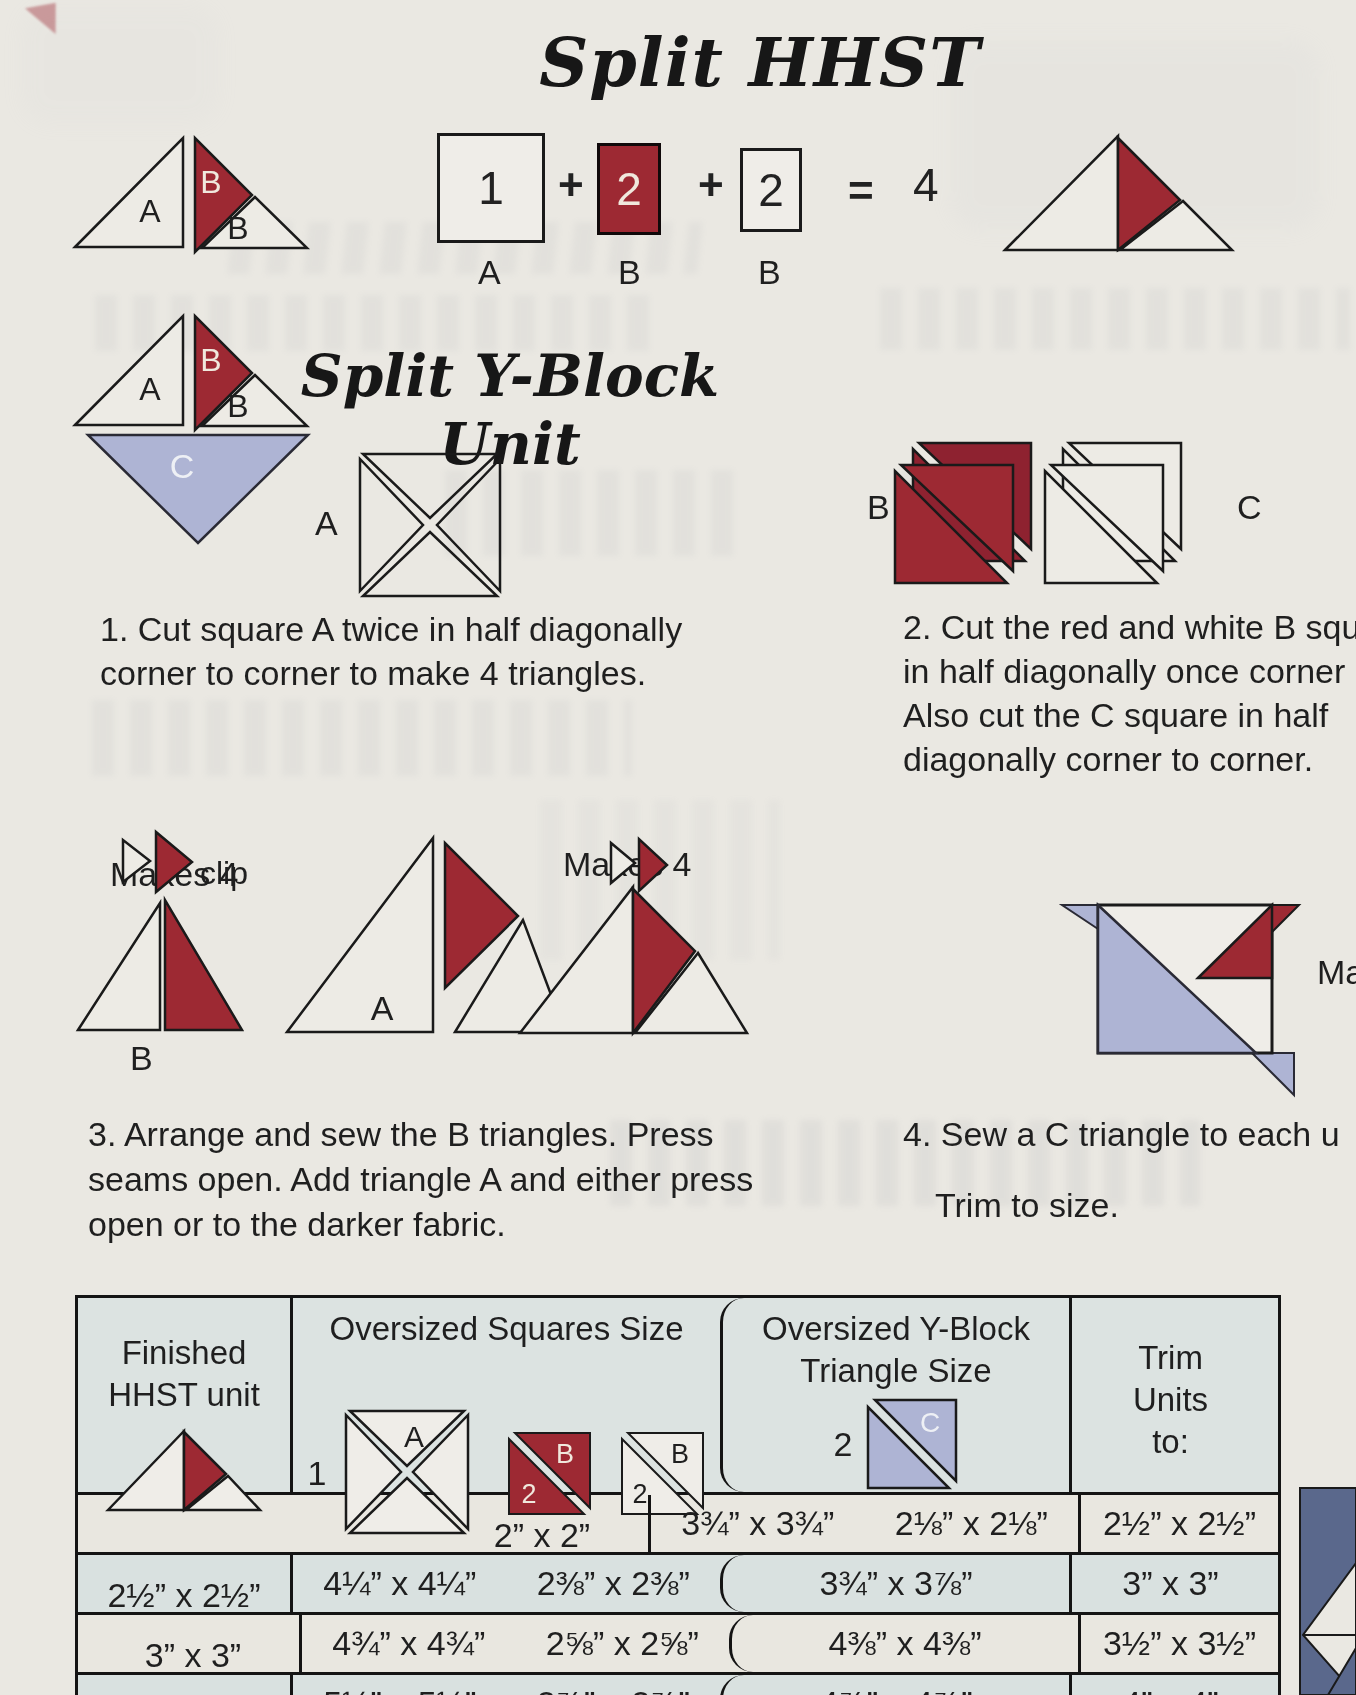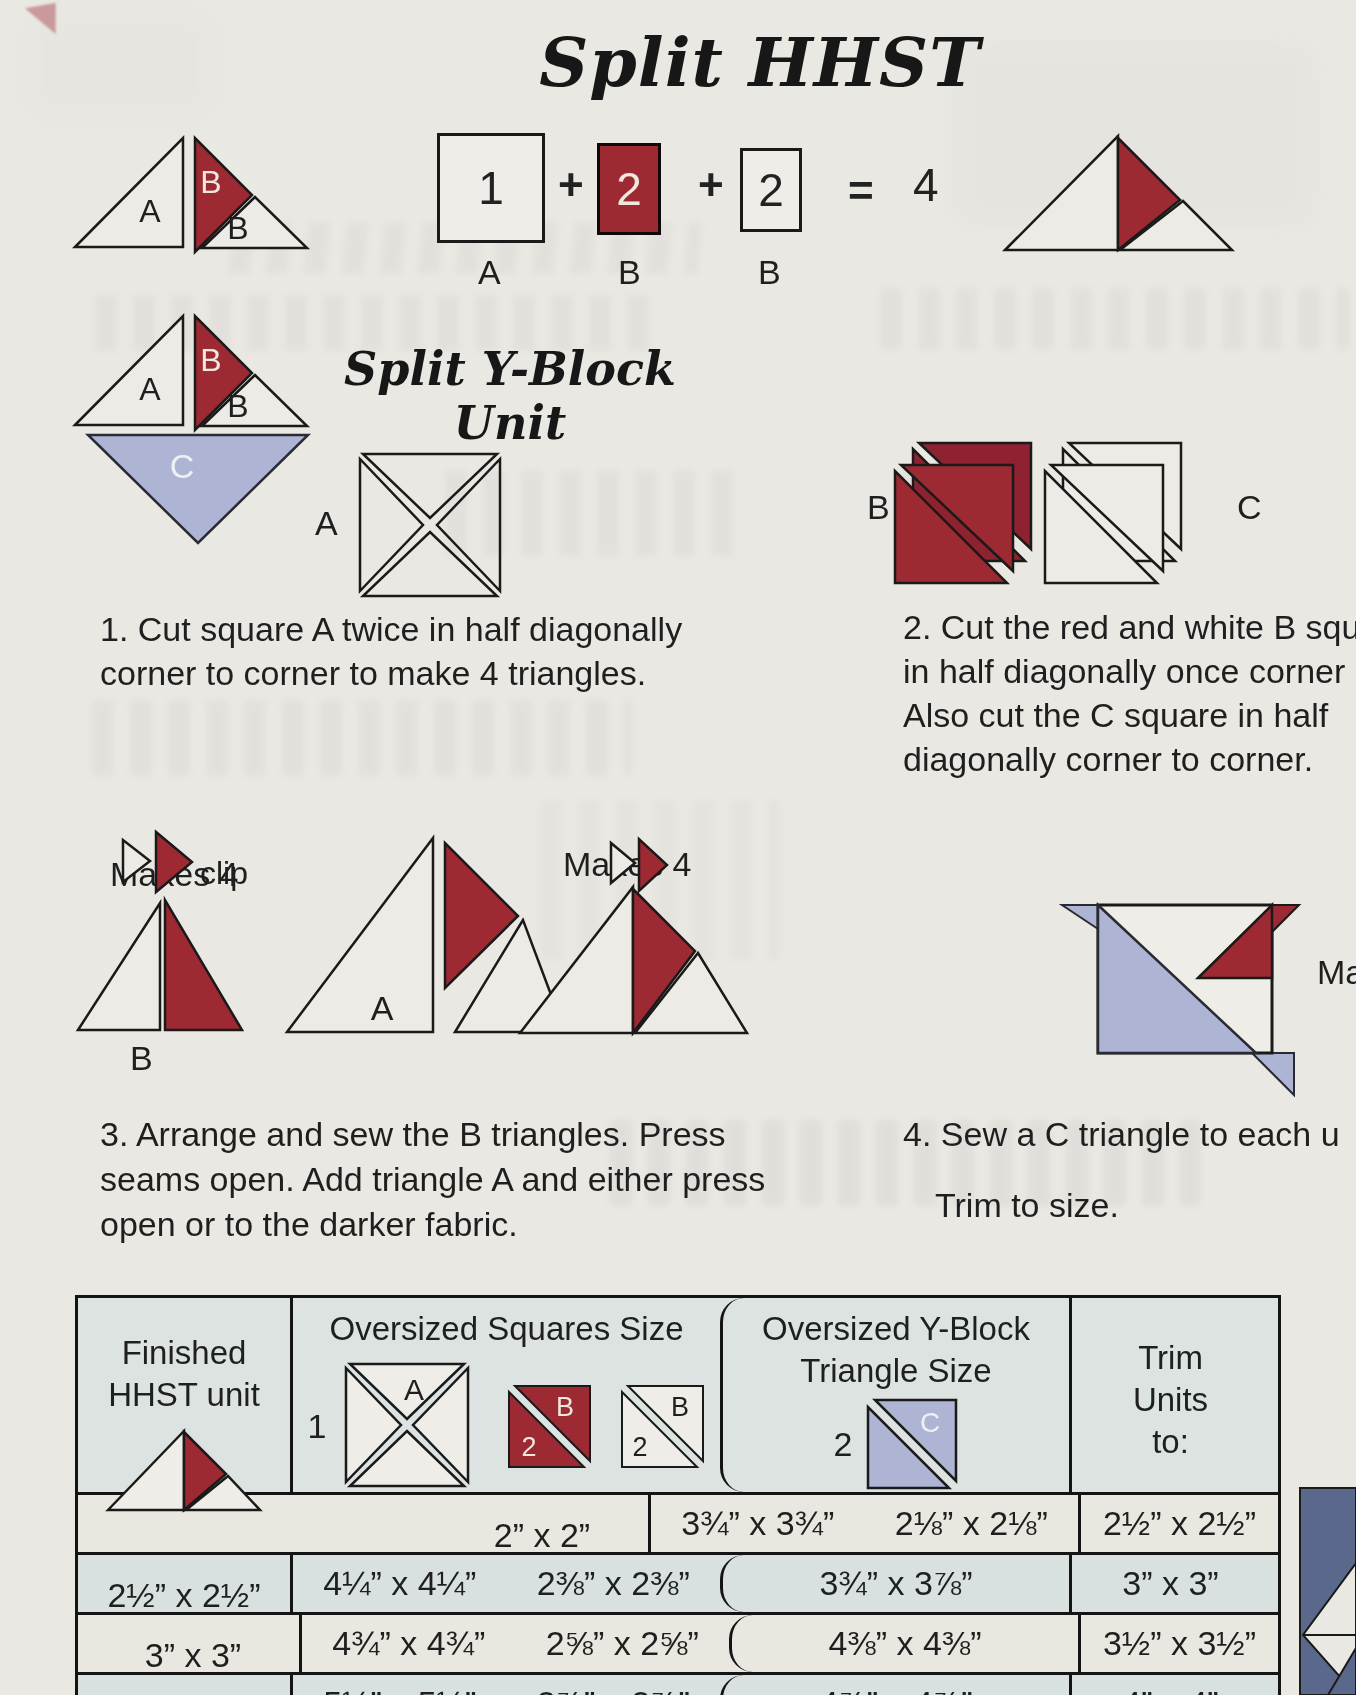--- a/index.html
+++ b/index.html
@@ -2,36 +2,36 @@
 <html><head>
 <meta charset="utf-8">
 <style>
   html,body{margin:0;padding:0;background:#cfcdc8;}
   .page{position:relative;width:1356px;height:1695px;background:#eae8e2;overflow:hidden;
         font-family:"Liberation Sans",sans-serif;color:#1f1f1f;}
   .abs{position:absolute;}
   .txt{font-size:34px;line-height:44px;white-space:nowrap;color:#1f1f1f;}
   .script{font-family:"DejaVu Serif",serif;font-style:italic;font-weight:700;color:#171717;}
   .title{font-size:68px;letter-spacing:1px;}
-  .subhead{font-size:46px;}
+  .subhead{font-size:58px;}
   .eq-num{font-size:46px;color:#222;}
   .eq-op{font-size:44px;font-weight:700;color:#222;}
   .sq{box-sizing:border-box;border:3px solid #1a1a1a;display:flex;align-items:center;justify-content:center;}
   .ghost{position:absolute;opacity:.08;filter:blur(3px);
          background:repeating-linear-gradient(90deg,#8b8f99 0 22px,transparent 22px 38px);}
   .ghostblob{position:absolute;opacity:.10;filter:blur(10px);background:#c6c9ce;border-radius:30px;}
   svg{display:block;overflow:visible;}
   
   .sizetable{position:absolute;left:75px;top:1295px;width:1206px;height:437px;
              box-sizing:border-box;border:3px solid #141414;background:#e9e7e0;}
   .trow{display:flex;width:100%;box-sizing:border-box;}
   .tcell{box-sizing:border-box;display:flex;align-items:center;justify-content:center;
          font-size:34px;border-left:3px solid #141414;}
   .tcell:first-child{border-left:none;margin-top:24px;}
-  .c1{width:212px;} .c2{width:430px;} .c3{width:349px;border-radius:24px;} .c4{width:200px;}
+  .c1{width:212px;} .c2{width:430px;gap:47px;} .c3{width:349px;border-radius:24px;} .c4{width:200px;}
   .hdr{height:197px;background:#dce3e1;border-bottom:3px solid #141414;}
   .hdr .tcell{flex-direction:column;justify-content:flex-start;padding-top:10px;font-size:33px;line-height:42px;}
   .drow{height:60px;border-bottom:3px solid #141414;}
   .drow.light{background:#e9e7e0;justify-content:flex-end;} .drow.blue{background:#d9e1e0;}
   .c2pair{display:flex;width:100%;justify-content:space-around;align-items:center;}
   .iconrow{display:flex;align-items:center;gap:14px;margin-top:6px;}
 </style>
 </head>
 <body>
 
@@ -153,21 +153,21 @@
   </svg>
 
   <svg class="abs" style="left:505px;top:815px;" width="250" height="225" viewBox="0 0 250 225">
     <polygon points="106,28 106,68 130,48" fill="#edebe5" stroke="#1a1a1a" stroke-width="2.5"></polygon>
     <polygon points="134,24 134,76 162,50" fill="#9d2933" stroke="#1a1a1a" stroke-width="2.5"></polygon>
     <polygon points="15,218 128,72 128,218" fill="#edebe5" stroke="#1a1a1a" stroke-width="2.5"></polygon>
     <polygon points="128,74 190,136 128,218" fill="#9d2933" stroke="#1a1a1a" stroke-width="2.5"></polygon>
     <polygon points="193,138 130,218 242,218" fill="#edebe5" stroke="#1a1a1a" stroke-width="2.5"></polygon>
   </svg>
 
-  <div class="abs txt" style="left:88px;top:1112px;line-height:45px;margin-left:12px;">
+  <div class="abs txt" style="left:88px;top:1112px;line-height:45px;">
     <div>3. Arrange and sew the B triangles. Press</div>
     <div>seams open. Add triangle A and either press</div>
     <div>open or to the darker fabric.</div>
   </div>
 
   <svg class="abs" style="left:1040px;top:865px;" width="316" height="245" viewBox="0 0 316 245">
     <polygon points="22,40 58,40 58,64" fill="#aeb4d4" stroke="#2a2a35" stroke-width="2"></polygon>
     <polygon points="212,188 254,188 254,230" fill="#aeb4d4" stroke="#2a2a35" stroke-width="2"></polygon>
     <rect x="58" y="40" width="174" height="148" fill="#efede8" stroke="#1a1a1a" stroke-width="3"></rect>
     <polygon points="58,40 58,188 216,188" fill="#aeb4d4" stroke="#2a2a35" stroke-width="2.5"></polygon>

